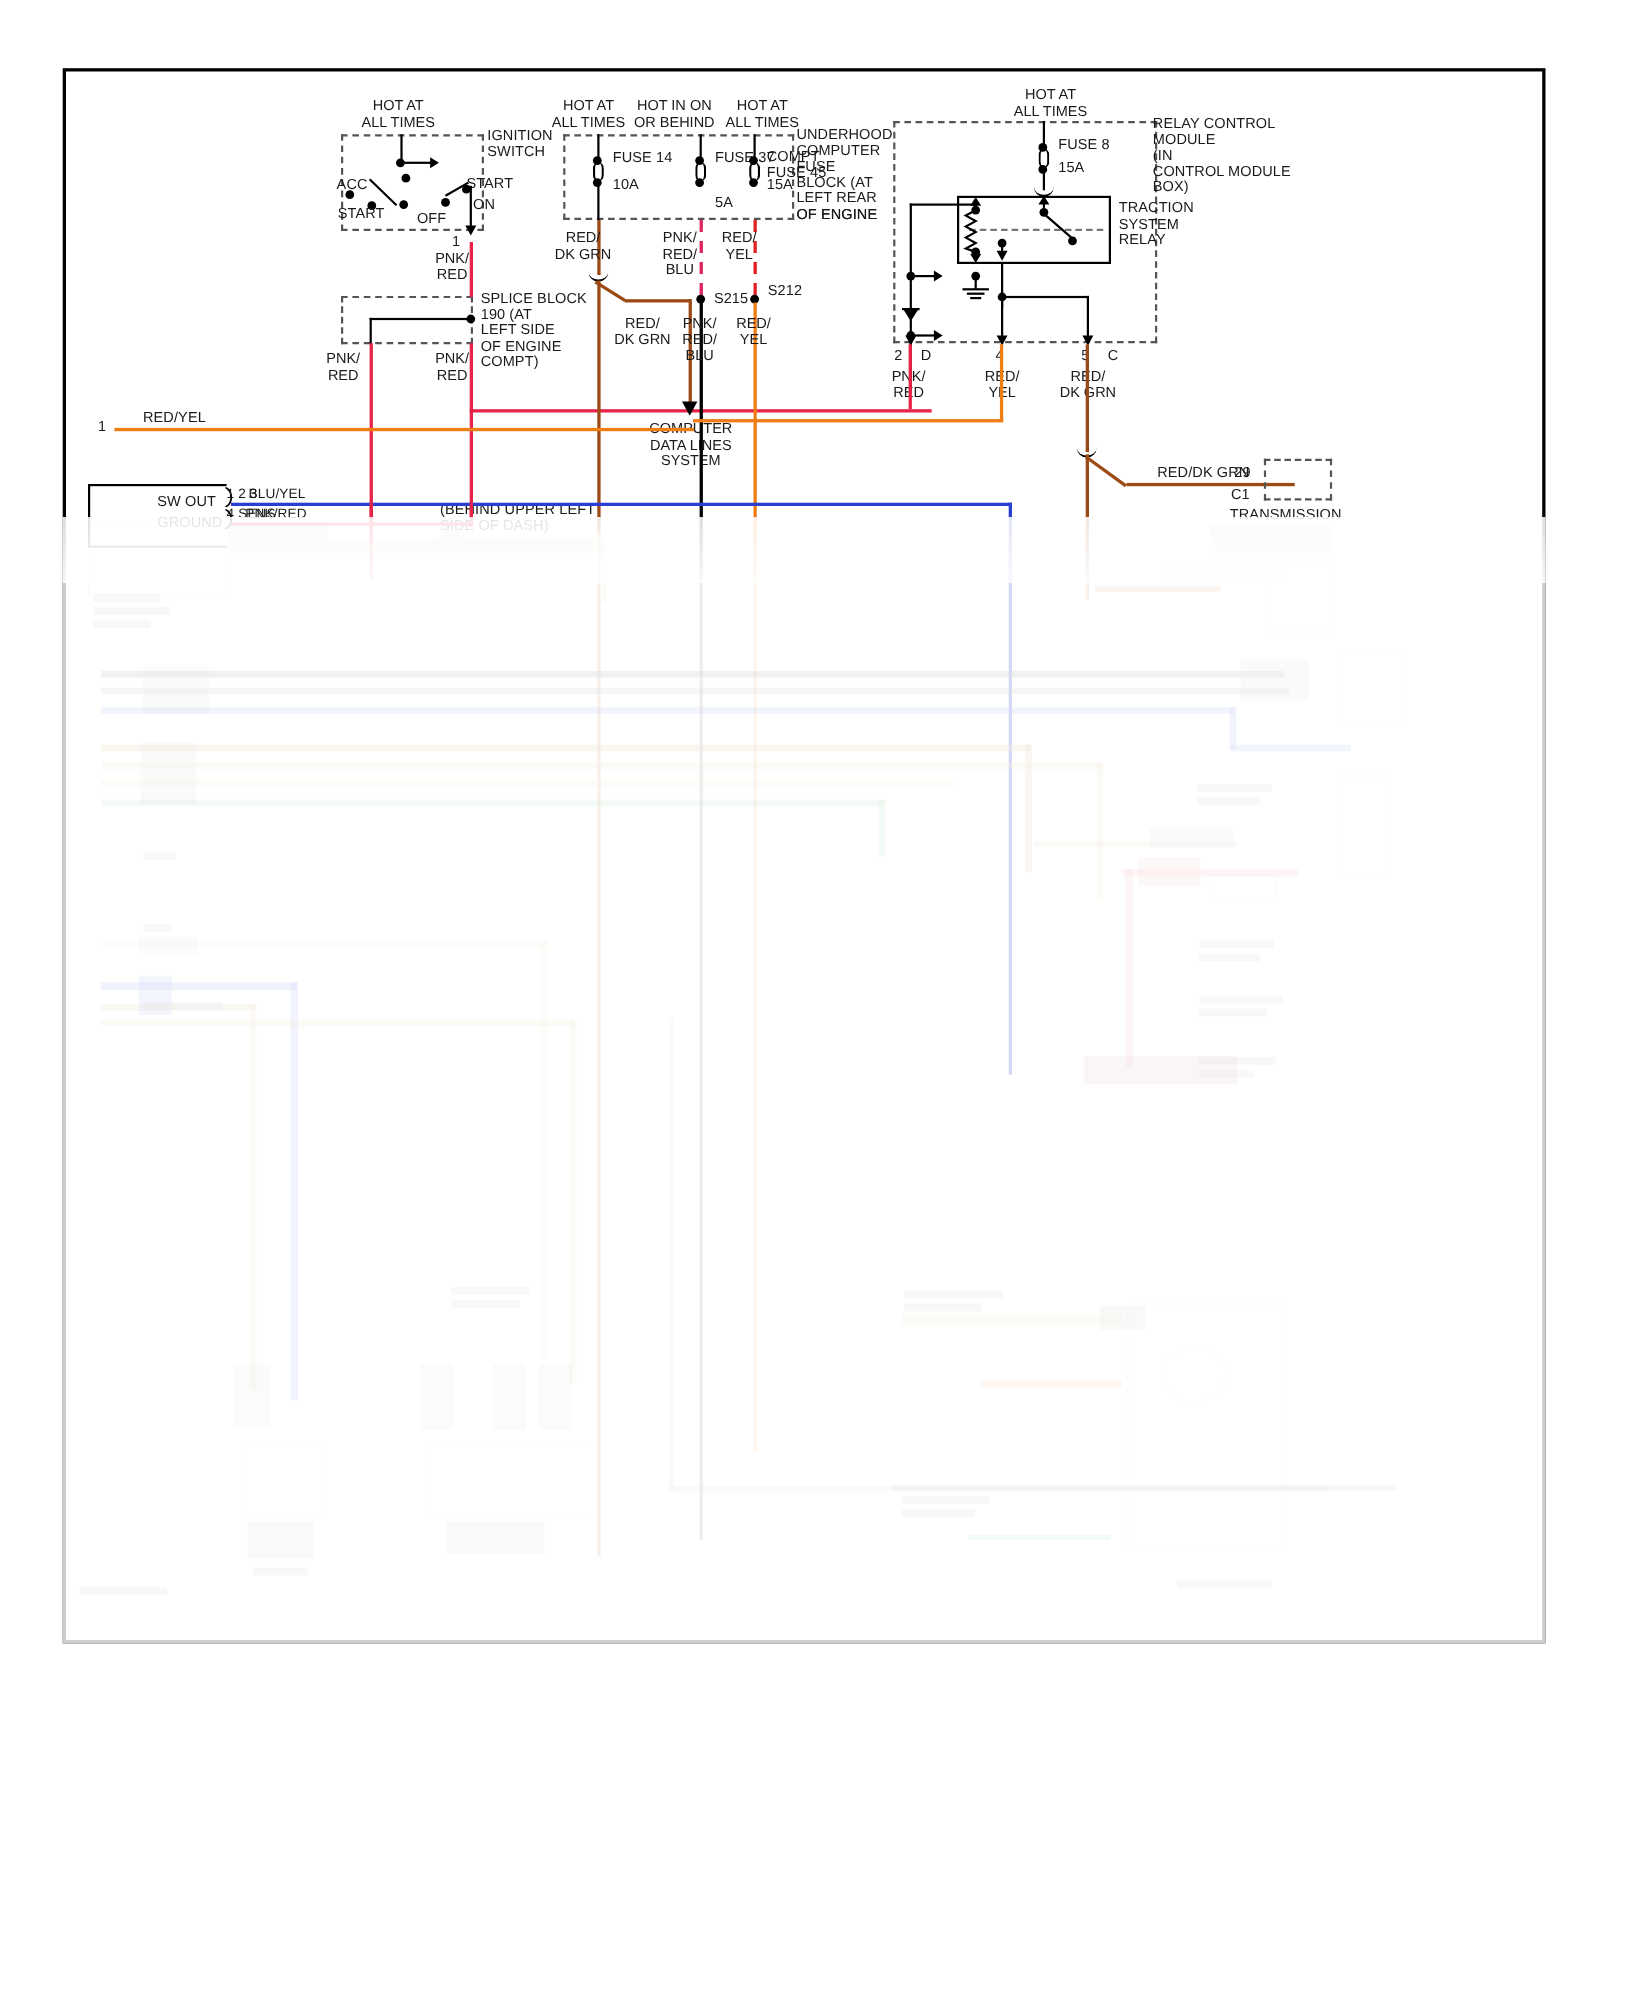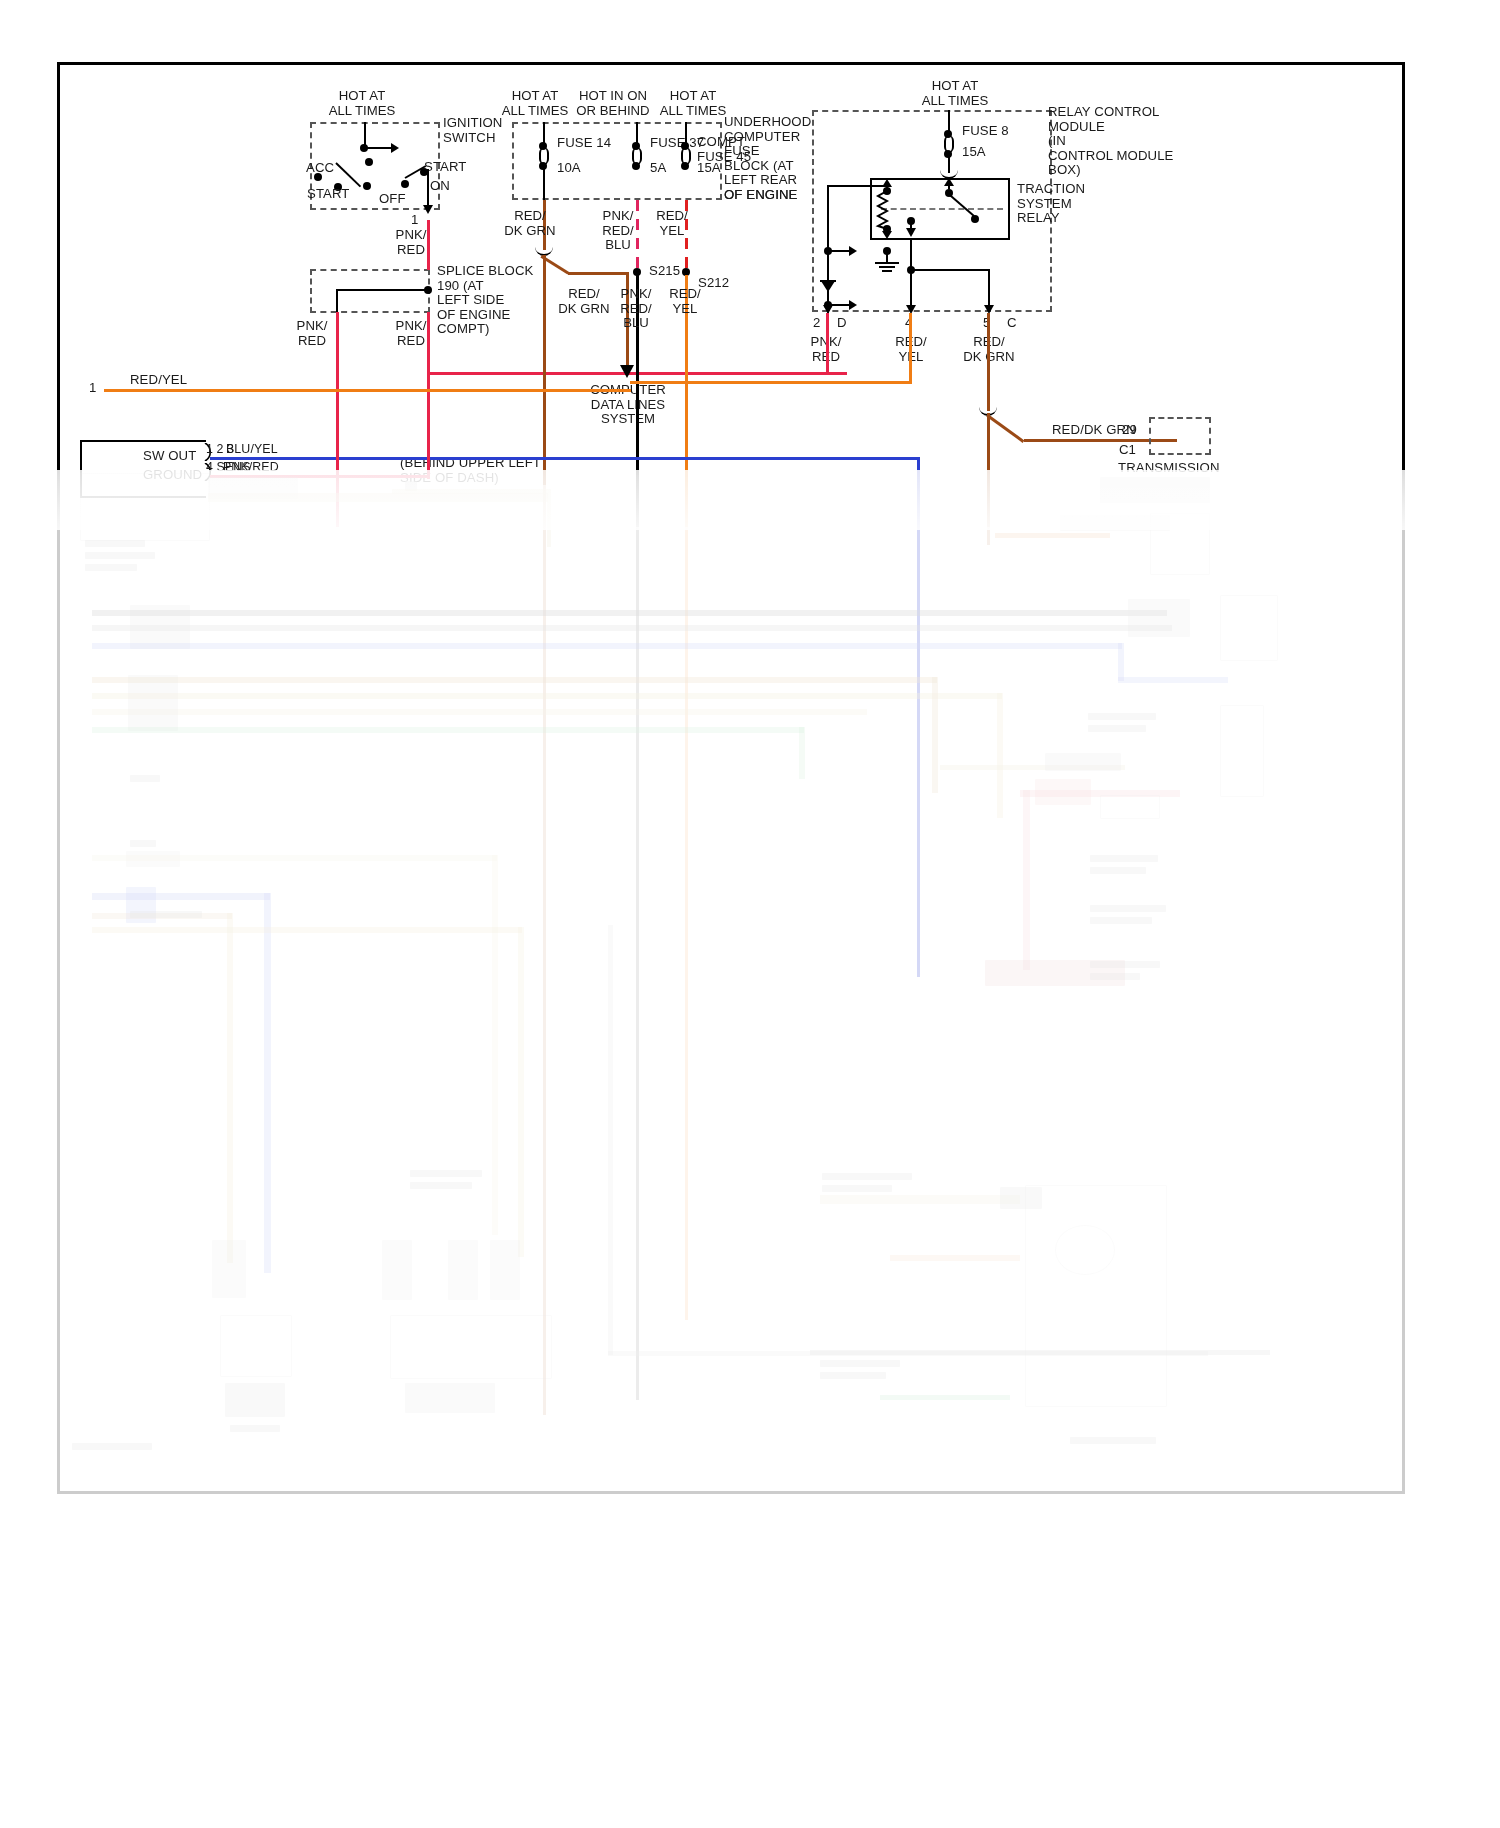--- a/index.html
+++ b/index.html
@@ -129,21 +129,21 @@
     <div class="t" style="left:497px;top:96px;">10A</div>
 
     <div class="vw blk" style="left:576px;top:57px;width:2px;height:23px;"></div>
     <div class="dot" style="left:572px;top:77px;"></div>
     <div style="position:absolute;left:572px;top:82px;width:12px;height:18px;
          border-left:2px solid #000;border-radius:6px 0 0 6px;"></div>
     <div style="position:absolute;left:569px;top:82px;width:11px;height:18px;
          border-right:2px solid #000;border-radius:0 6px 6px 0;"></div>
     <div class="dot" style="left:572px;top:97px;"></div>
     <div class="t" style="left:590px;top:71px;">FUSE 37</div>
-    <div class="t" style="left:590px;top:96px;">5A</div>
+    <div class="t" style="left:590px;top:112px;">5A</div>
 
     <div class="vw blk" style="left:625px;top:57px;width:2px;height:23px;"></div>
     <div class="dot" style="left:621px;top:77px;"></div>
     <div style="position:absolute;left:621px;top:82px;width:12px;height:18px;
          border-left:2px solid #000;border-radius:6px 0 0 6px;"></div>
     <div style="position:absolute;left:618px;top:82px;width:11px;height:18px;
          border-right:2px solid #000;border-radius:0 6px 6px 0;"></div>
     <div class="dot" style="left:621px;top:97px;"></div>
     <div class="t" style="left:637px;top:70px;">COMPT
 FUSE 45</div>
@@ -181,21 +181,21 @@
     <div class="vw blk" style="left:576px;top:210px;height:252px;"></div>
     <div class="tc" style="left:552px;top:222px;width:48px;">PNK/
 RED/
 BLU</div>
 
     <div style="position:absolute;left:625px;top:135px;width:3px;height:70px;
          background:repeating-linear-gradient(to bottom,#e02020 0,#e02020 11px,transparent 11px,transparent 19px);"></div>
     <div class="tc" style="left:588px;top:144px;width:48px;">RED/
 YEL</div>
     <div class="dot" style="left:622px;top:203px;"></div>
-    <div class="t" style="left:638px;top:211px;">S212</div>
+    <div class="t" style="left:638px;top:192px;">S212</div>
     <div class="vw" style="left:625px;top:210px;height:252px;background:#f07d14;"></div>
     <div class="tc" style="left:601px;top:222px;width:48px;">RED/
 YEL</div>
 
     <div class="tc" style="left:840px;top:14px;width:110px;">HOT AT
 ALL TIMES</div>
 
     <div class="dashbox" style="left:752px;top:45px;width:240px;height:202px;"></div>
     <div class="t" style="left:988px;top:40px;">RELAY CONTROL
 MODULE

